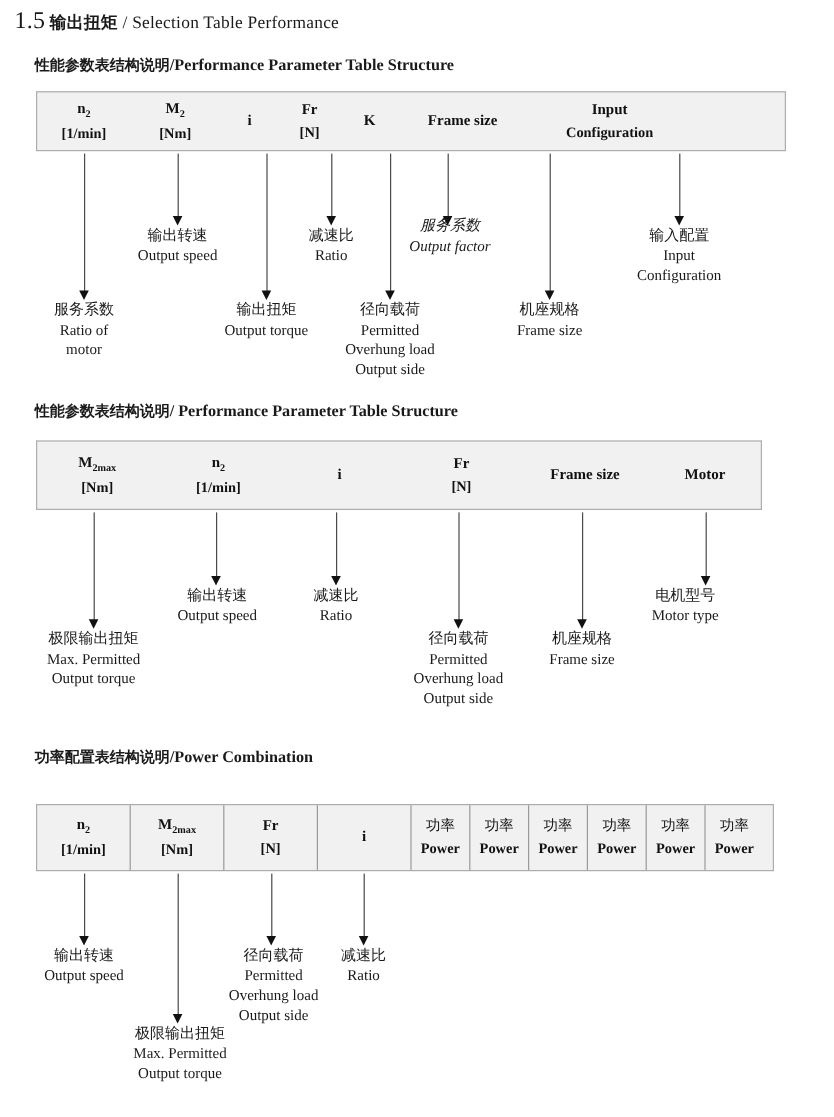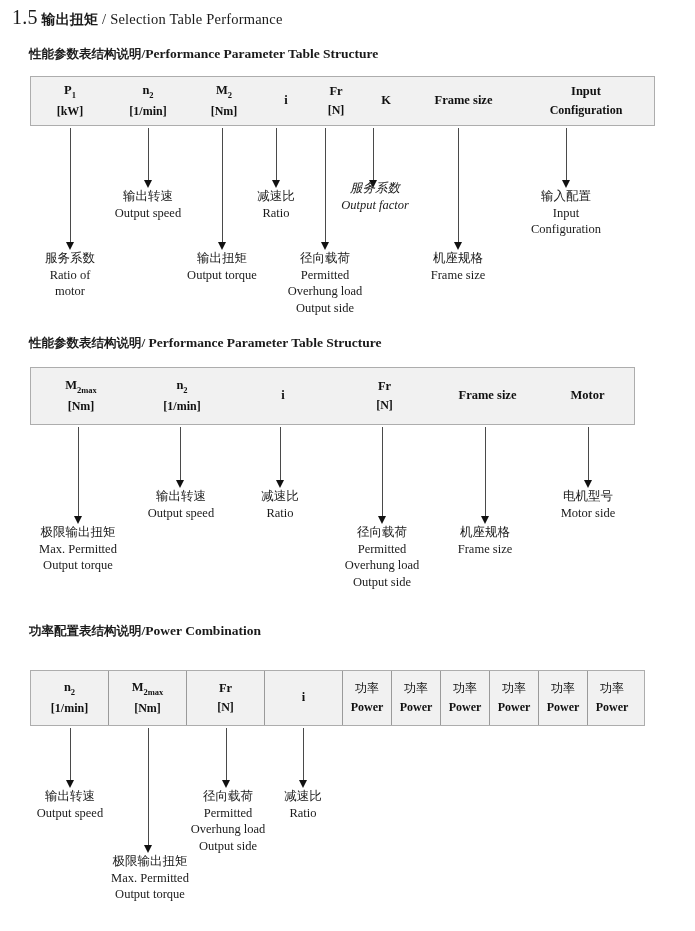--- a/index.html
+++ b/index.html
@@ -127,24 +127,20 @@
   <span class="en">/</span>
   <span class="en">Selection Table Performance</span>
 </div>
 
 <div class="abs sec-heading" style="left:29px; top:46px;">
   <span class="cn">性能参数表结构说明</span><span class="en">/</span><span class="en">Performance Parameter Table Structure</span>
 </div>
 
 <div class="abs hdr-table" id="table-1" style="left:30px; top:76px; width:625px; height:50px;">
     <div class="hdr-cell" style="width: 78px; flex: 0 0 78px;">
-      <div><span>P</span><span class="sub">1</span></div>
-      <div class="unit">[kW]</div>
-    </div>
-    <div class="hdr-cell" style="width: 78px; flex: 0 0 78px;">
       <div><span>n</span><span class="sub">2</span></div>
       <div class="unit">[1/min]</div>
     </div>
     <div class="hdr-cell" style="width: 74px; flex: 0 0 74px;">
       <div><span>M</span><span class="sub">2</span></div>
       <div class="unit">[Nm]</div>
     </div>
     <div class="hdr-cell" style="width: 50px; flex: 0 0 50px;">
       <div><span>i</span></div>
     </div>
@@ -287,23 +283,23 @@
 <div class="annot" style="left:382px; top:524px; transform:translateX(-50%);">
   <span class="cn">径向载荷</span>
   <span class="en">Permitted</span>
   <span class="en">Overhung load</span>
   <span class="en">Output side</span>
 </div>
 <div class="annot" style="left:485px; top:524px; transform:translateX(-50%);">
   <span class="cn">机座规格</span>
   <span class="en">Frame size</span>
 </div>
-<div class="annot" style="left:588px; top:488px; transform:translateX(-50%);">
+<div class="annot" style="left:571px; top:488px; transform:translateX(-50%);">
   <span class="cn">电机型号</span>
-  <span class="en">Motor side</span>
+  <span class="en">Motor type</span>
 </div>
 
 <div class="abs sec-heading" style="left:29px; top:623px;">
   <span class="cn">功率配置表结构说明</span><span class="en">/</span><span class="en">Power Combination</span>
 </div>
 
 <div class="abs hdr-table gridded" id="table-3" style="left:30px; top:670px; width:615px; height:56px;">
     <div class="hdr-cell" style="width: 78px; flex: 0 0 78px;">
       <div><span>n</span><span class="sub">2</span></div>
       <div class="unit">[1/min]</div>

